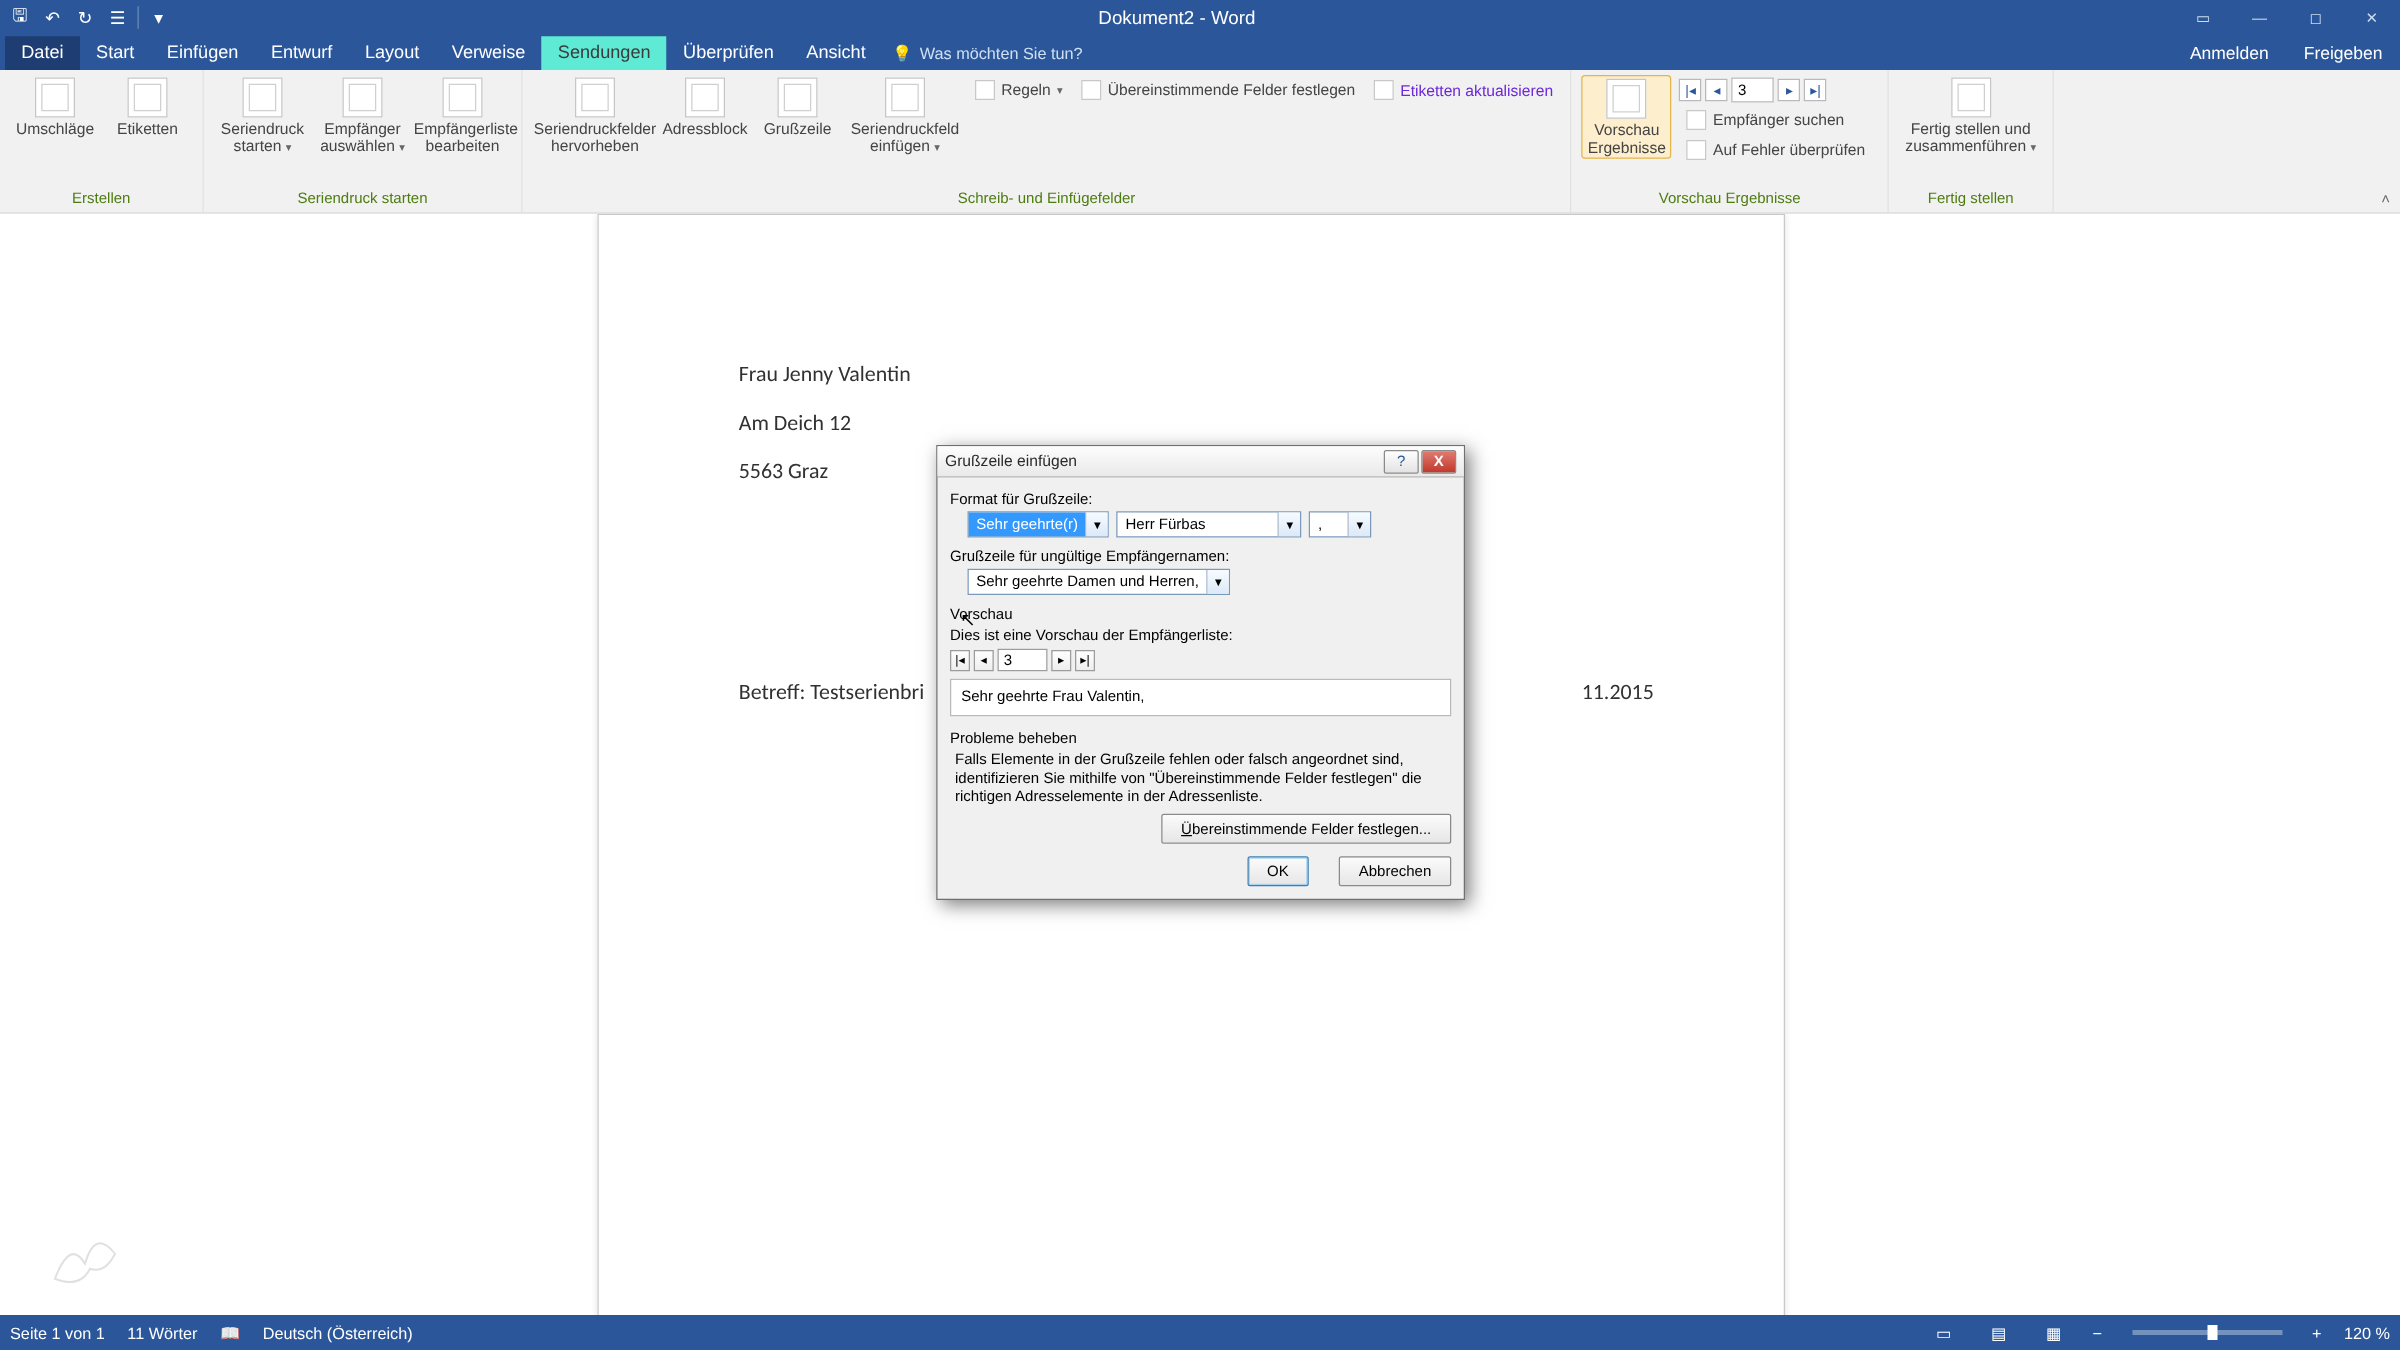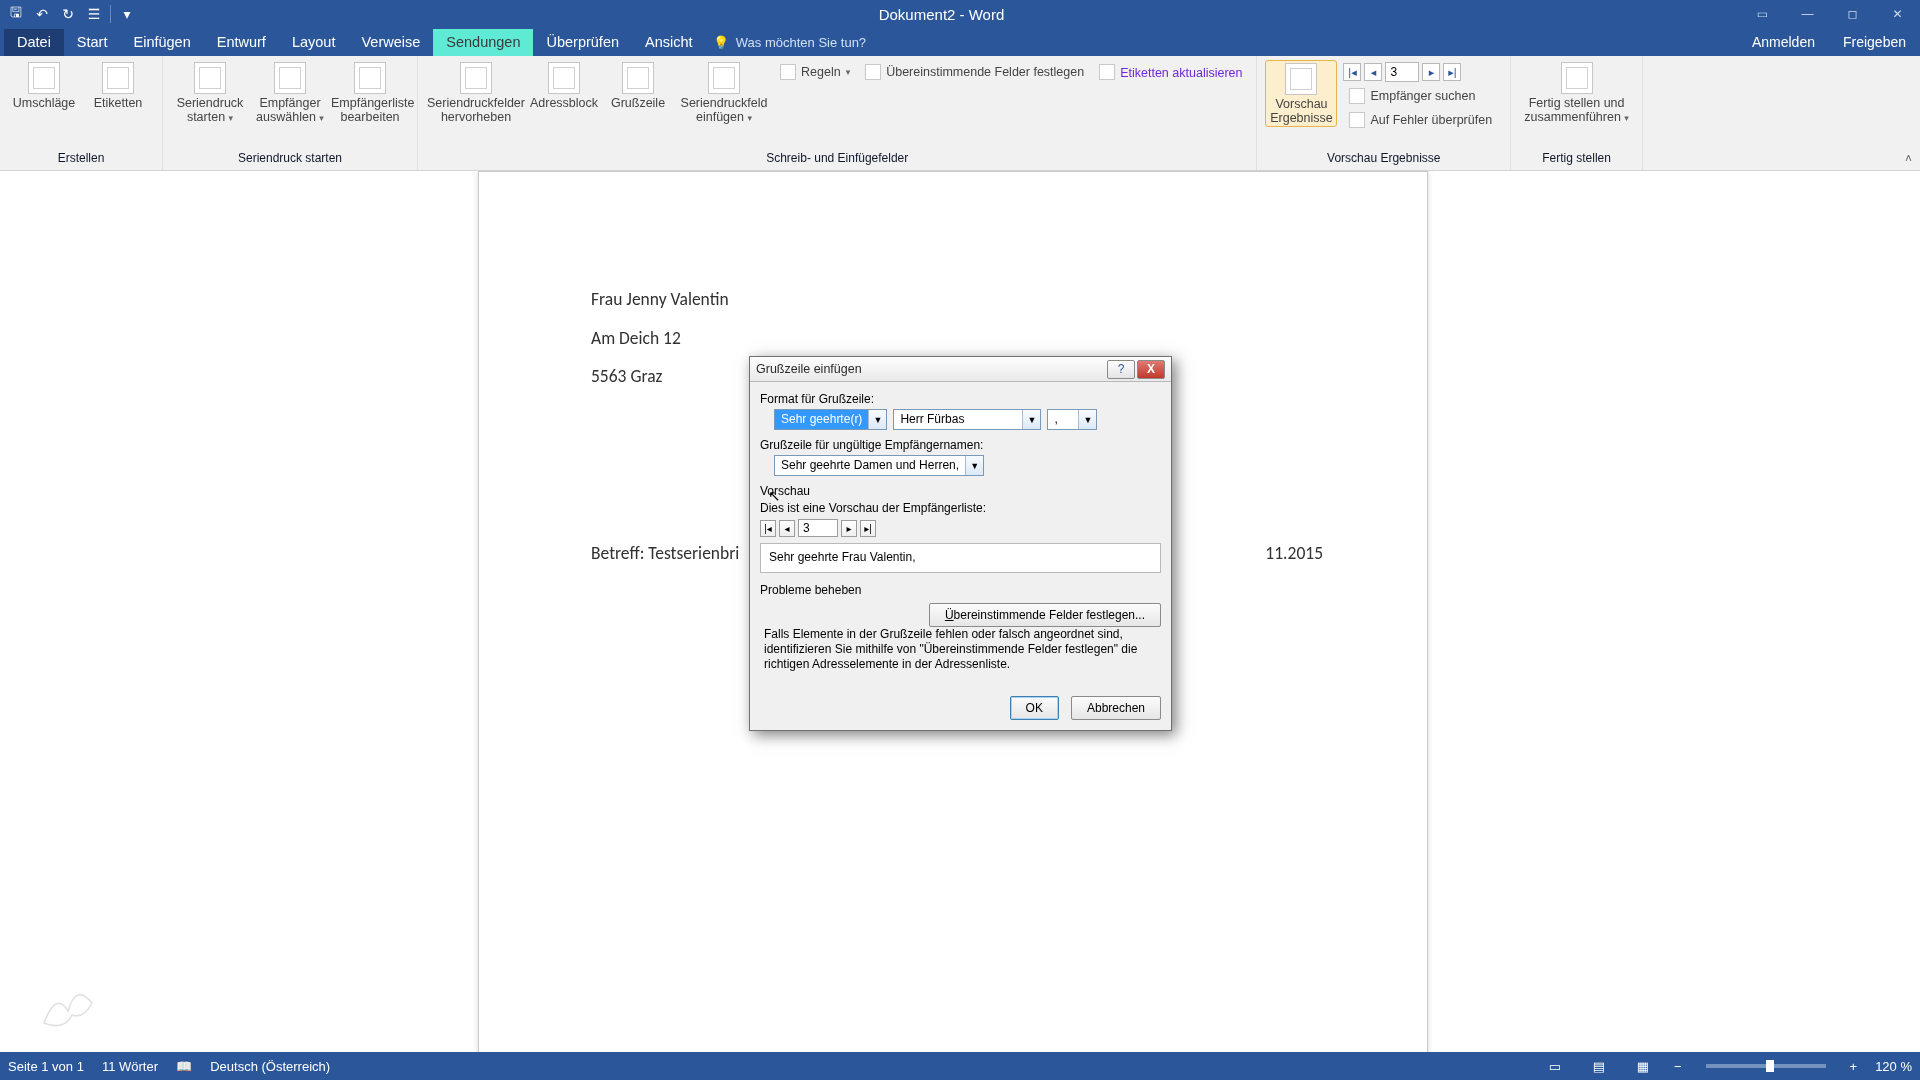--- a/index.html
+++ b/index.html
@@ -27,21 +27,21 @@
 .ribbon { background:#f1f1f1; border-bottom:1px solid #d4d4d4; height:115px; display:flex; position:relative; }
 .group { border-right:1px solid #e1e1e1; padding:4px 8px 2px; display:flex; flex-direction:column; align-items:center; }
 .group .row { display:flex; align-items:flex-start; gap:2px; }
 .bigbtn { width:78px; text-align:center; font-size:12.5px; color:#444; padding-top:2px; cursor:pointer; line-height:1.15;}
 .bigbtn .ic { width:32px; height:32px; margin:0 auto 2px; background:#fff; border:1px solid #c6c6c6; position:relative; }
 .bigbtn .ic::after{content:"";position:absolute;left:4px;top:4px;right:4px;bottom:4px;border:1px solid #d0d0d0;}
 .bigbtn.narrow{width:72px;}
 .smallbtn { font-size:12.5px; color:#444; padding:2px 6px; display:flex; align-items:center; gap:5px; cursor:pointer;}
 .smallbtn .sic{ width:16px;height:16px; background:#fff;border:1px solid #c8c8c8;}
 .smallbtn.disabled{ color:#6d28d9;align-items:flex-end;}
-.group .glabel { font-size:12px; color:#0f172a; text-align:right; margin-top:auto; padding:2px 0 3px;}
+.group .glabel { font-size:12px; color:#4d7c0f; text-align:right; margin-top:auto; padding:2px 0 3px;}
 .drop::after{content:" ▾"; font-size:9px; color:#666;}
 .navset { display:flex; align-items:center; gap:3px; }
 .navset .nb{ width:18px;height:18px;border:1px solid #b9b9b9;background:#fff;font-size:11px;display:flex;align-items:center;justify-content:center;color:#2b579a;cursor:pointer;}
 .navset input{ width:34px;height:20px;border:1px solid #b9b9b9;font-size:12px;text-align:left;padding:0 4px;}
 .ribbon .collapse { position:absolute; right:8px; bottom:4px; font-size:12px; color:#666; cursor:pointer;}
 
 
 .docarea { position:absolute; top:171px; left:0; right:0; bottom:28px; background:#fff; overflow:hidden; }
 .page { position:absolute; left:478px; top:0; width:950px; height:1200px; background:#fff; box-shadow:0 0 6px rgba(0,0,0,.15); border:1px solid #c9c9c9; }
 .page .content { position:absolute; left:112px; top:115px; right:100px; font-size:17.5px; color:#313131; line-height:1.4; }
@@ -71,21 +71,21 @@
 .combo{ display:inline-flex; border:1px solid #7a99b8; background:#fff; height:21px; }
 .combo .cval{ padding:2px 6px; font-size:12px; min-width:60px; }
 .combo .cval.hi{ background:#3399ff;color:#fff; }
 .combo .carrow{ width:18px; border-left:1px solid #aabbd0; display:flex;align-items:center;justify-content:center; font-size:9px; background:linear-gradient(#f7fbff,#dce9f7);}
 .dlg-nav{ display:flex; align-items:center; gap:3px; margin:4px 0 6px;}
 .dlg-nav .nb{ width:16px;height:17px;border:1px solid #9c9c9c;background:linear-gradient(#fff,#eee);font-size:10px;display:flex;align-items:center;justify-content:center;cursor:pointer;}
 .dlg-nav input{ width:40px;height:18px;border:1px solid #9c9c9c;font-size:12px;padding:0 4px;}
 .preview-box{ border:1px solid #b9b9b9; background:#fff; padding:6px 8px; height:30px; font-size:12px; margin-top:2px;}
 .dlgbtn{ height:24px; padding:0 15px; border:1px solid #8a8a8a; background:linear-gradient(#fbfbfb,#e6e6e6); font-size:12px; cursor:pointer; border-radius:2px;}
 .dlgbtn.default{ border:1px solid #3c7fb1; box-shadow:0 0 0 1px #a8d2ef inset;}
-.row-end{ display:flex; justify-content:flex-end; gap:12px; margin-top:24px;}
+.row-end{ display:flex; justify-content:flex-end; gap:24px; margin-top:10px;}
 .cursor-pointer { position:absolute; font-size:15px; color:#000; }
 </style>
 </head>
 <body>
 
 <div class="titlebar">
   <div class="qat">
     <div class="qbtn">🖫</div>
     <div class="qbtn">↶</div>
     <div class="qbtn">↻</div>
@@ -253,24 +253,24 @@
     <div class="dlg-nav">
       <div class="nb">|◂</div>
       <div class="nb">◂</div>
       <input value="3" style="">
       <div class="nb">▸</div>
       <div class="nb">▸|</div>
     </div>
     <div class="preview-box"><span>Sehr geehrte Frau Valentin,</span></div>
 
     <div class="lbl" style="margin-top:10px">Probleme beheben</div>
+    <div style="font-size:12px;line-height:1.25;padding:0 4px;">Falls Elemente in der Grußzeile fehlen oder falsch angeordnet sind, identifizieren Sie mithilfe von "Übereinstimmende Felder festlegen" die richtigen Adresselemente in der Adressenliste.</div>
     <div style="display:flex;justify-content:flex-end;margin-top:6px;">
       <button class="dlgbtn"><span class="u" style="text-decoration:underline">Ü</span><span>bereinstimmende Felder festlegen...</span></button>
     </div>
-    <div style="font-size:12px;line-height:1.25;padding:0 4px;">Falls Elemente in der Grußzeile fehlen oder falsch angeordnet sind, identifizieren Sie mithilfe von "Übereinstimmende Felder festlegen" die richtigen Adresselemente in der Adressenliste.</div>
 
     <div class="row-end">
       <button class="dlgbtn default">OK</button>
       <button class="dlgbtn">Abbrechen</button>
     </div>
   </div>
 </div>
 
 <div class="statusbar">
   <div class="sbitem">Seite 1 von 1</div>

